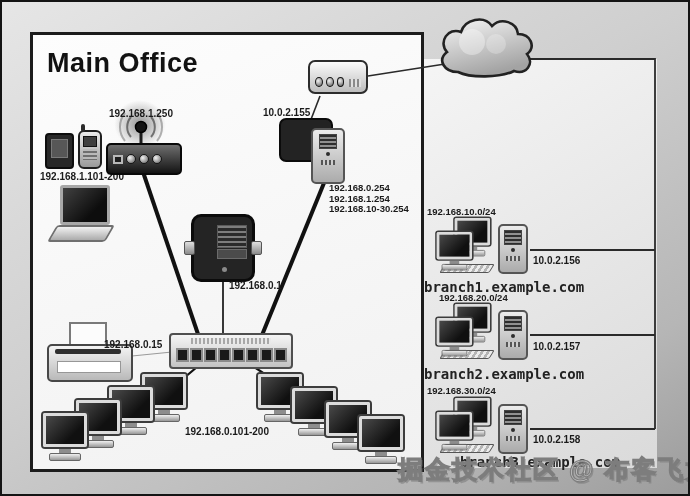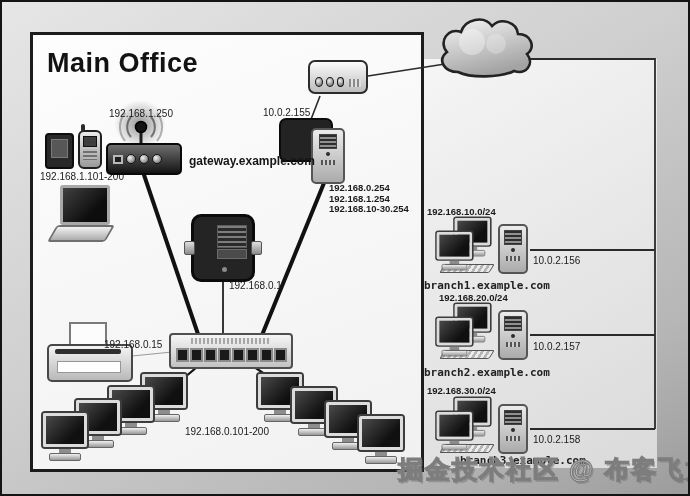--- a/index.html
+++ b/index.html
@@ -9,24 +9,24 @@
     font-family:"Liberation Sans","DejaVu Sans",sans-serif;}
   .abs{position:absolute;}
   
   #branch-panel{left:418px;top:57px;width:237px;height:409px;
     background:linear-gradient(150deg,#f5f5f5,#dadada);}
   #main-box{left:28px;top:30px;width:388px;height:434px;background:linear-gradient(160deg,#fdfdfd,#f1f1f1);
     border:3px solid #1c1c1c;}
   
   .title{font-size:27px;font-weight:600;color:#121212;letter-spacing:.5px;}
   .title2{font-size:25px;font-weight:600;color:#121212;line-height:33px;}
-  .lbl{font-size:10px;font-weight:400;color:#1a1a1a;white-space:nowrap;}
+  .lbl{font-size:10px;font-weight:700;color:#1a1a1a;white-space:nowrap;}
   .lbl9{font-size:9.5px;font-weight:700;color:#1a1a1a;white-space:nowrap;line-height:10.5px;}
   .host{font-size:12px;font-weight:700;color:#161616;white-space:nowrap;}
-  .mono{font-family:"DejaVu Sans Mono","Liberation Mono",monospace;font-size:11px;font-weight:700;color:#222;white-space:nowrap;}
+  .mono{font-family:"DejaVu Sans Mono","Liberation Mono",monospace;font-size:14px;font-weight:700;color:#222;white-space:nowrap;}
   #watermark{left:396px;top:451px;font-size:25px;font-weight:700;letter-spacing:2px;
     color:rgba(200,200,200,.92);-webkit-text-stroke:1.2px #7d7d7d;
     text-shadow:1.5px 1.5px 0 rgba(120,120,120,.55);z-index:60;white-space:nowrap;}
   svg.wires{left:0;top:0;z-index:20;pointer-events:none;}
   .icon{z-index:30;}
   
   .pc{width:46px;}
   .pc .mon{width:38px;height:28px;margin:0 auto;background:linear-gradient(135deg,#4a4a4a,#101010 70%);
     border:3px solid #dcdcdc;box-shadow:0 0 0 2px #3c3c3c;border-radius:2px;}
   .pc .stand{width:12px;height:4px;background:#8d8d8d;margin:2px auto 0;}
@@ -280,21 +280,20 @@
     <div class="tower abs" style="left:60px;top:4px;width:30px;height:50px;">
       <div class="bays"></div>
         <div class="dot"></div>
         <div class="vent"></div>
     </div>
   </div>
 
   <div class="abs lbl icon" style="left:107px;top:106px;">192.168.1.250</div>
   <div class="abs lbl icon" style="left:38px;top:169px;">192.168.1.101-200</div>
   <div class="abs lbl icon" style="left:261px;top:105px;">10.0.2.155</div>
-  <div class="abs host icon" style="left:187px;top:152px;">gateway.example.com</div>
   <div class="abs icon" style="left:327px;top:181px;">
     <div class="lbl9">192.168.0.254</div>
     <div class="lbl9">192.168.1.254</div>
     <div class="lbl9">192.168.10-30.254</div>
   </div>
   <div class="abs lbl icon" style="left:227px;top:278px;">192.168.0.1</div>
   <div class="abs lbl icon" style="left:102px;top:337px;text-align:center;">192.168.0.15</div>
   <div class="abs lbl icon" style="left:183px;top:424px;">192.168.0.101-200</div>
 
   <div class="abs lbl9 icon" style="left:425px;top:205px;">192.168.10.0/24</div>

